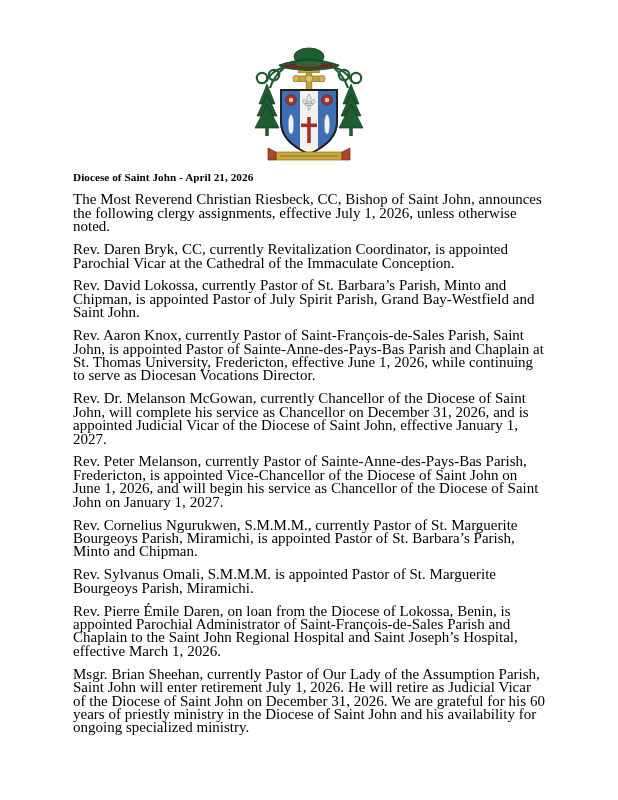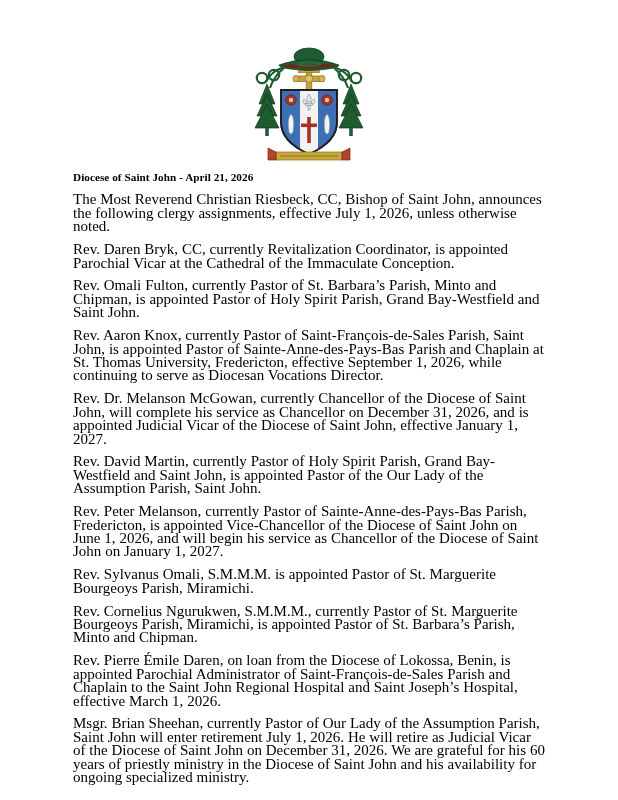--- a/index.html
+++ b/index.html
@@ -173,48 +173,45 @@
 
     <p class="para">
       <span>The Most Reverend Christian Riesbeck, CC, Bishop of Saint John, announces the following clergy assignments, effective July 1, 2026, unless otherwise noted.</span>
     </p>
 
     <p class="para">
       <span class="lead">Rev. Daren Bryk, CC,</span><span> currently Revitalization Coordinator, is appointed Parochial Vicar at the Cathedral of the Immaculate Conception.</span>
     </p>
 
     <p class="para">
-      <span class="lead">Rev. Omali Fulton,</span><span> currently Pastor of St. Barbara’s Parish, Minto and Chipman, is appointed Pastor of Holy Spirit Parish, Grand Bay-Westfield and Saint John.</span>
-    </p>
-
-    <p class="para">
-      <span class="lead">Rev. Aaron Knox,</span><span> currently Pastor of Saint-François-de-Sales Parish, Saint John, is appointed Pastor of Sainte-Anne-des-Pays-Bas Parish and Chaplain at St. Thomas University, Fredericton, effective September 1, 2026, while continuing to serve as Diocesan Vocations Director.</span>
+      <span class="lead">Rev. David Lokossa,</span><span> currently Pastor of St. Barbara’s Parish, Minto and Chipman, is appointed Pastor of July Spirit Parish, Grand Bay-Westfield and Saint John.</span>
+    </p>
+
+    <p class="para">
+      <span class="lead">Rev. Aaron Knox,</span><span> currently Pastor of Saint-François-de-Sales Parish, Saint John, is appointed Pastor of Sainte-Anne-des-Pays-Bas Parish and Chaplain at St. Thomas University, Fredericton, effective June 1, 2026, while continuing to serve as Diocesan Vocations Director.</span>
     </p>
 
     <p class="para">
       <span class="lead">Rev. Dr. Melanson McGowan,</span><span> currently Chancellor of the Diocese of Saint John, will complete his service as Chancellor on December 31, 2026, and is appointed Judicial Vicar of the Diocese of Saint John, effective January 1, 2027.</span>
     </p>
 
-    <p class="para">
-      <span class="lead">Rev. David Martin,</span><span> currently Pastor of Holy Spirit Parish, Grand Bay-Westfield and Saint John, is appointed Pastor of the Our Lady of the Assumption Parish, Saint John.</span>
-    </p>
 
     <p class="para">
       <span class="lead">Rev. Peter Melanson,</span><span> currently Pastor of Sainte-Anne-des-Pays-Bas Parish, Fredericton, is appointed Vice-Chancellor of the Diocese of Saint John on June 1, 2026, and will begin his service as Chancellor of the Diocese of Saint John on January 1, 2027.</span>
     </p>
 
     <p class="para">
+      <span class="lead">Rev. Cornelius Ngurukwen, S.M.M.M.,</span><span> currently Pastor of St. Marguerite Bourgeoys Parish, Miramichi, is appointed Pastor of St. Barbara’s Parish, Minto and Chipman.</span>
+    </p>
+
+    <p class="para">
       <span class="lead">Rev. Sylvanus Omali, S.M.M.M.</span><span> is appointed Pastor of St. Marguerite Bourgeoys Parish, Miramichi.</span>
     </p>
 
     <p class="para">
-      <span class="lead">Rev. Cornelius Ngurukwen, S.M.M.M.,</span><span> currently Pastor of St. Marguerite Bourgeoys Parish, Miramichi, is appointed Pastor of St. Barbara’s Parish, Minto and Chipman.</span>
-    </p>
-
-    <p class="para">
       <span class="lead">Rev. Pierre Émile Daren</span><span>, on loan from the Diocese of Lokossa, Benin, is appointed Parochial Administrator of Saint-François-de-Sales Parish and Chaplain to the Saint John Regional Hospital and Saint Joseph’s Hospital, effective March 1, 2026.</span>
     </p>
 
 
     <p class="para">
       <span class="lead">Msgr. Brian Sheehan,</span><span> currently Pastor of Our Lady of the Assumption Parish, Saint John will enter retirement July 1, 2026. He will retire as Judicial Vicar of the Diocese of Saint John on December 31, 2026. We are grateful for his 60 years of priestly ministry in the Diocese of Saint John and his availability for ongoing specialized ministry.</span>
     </p>
   </div>
 
 </div>

